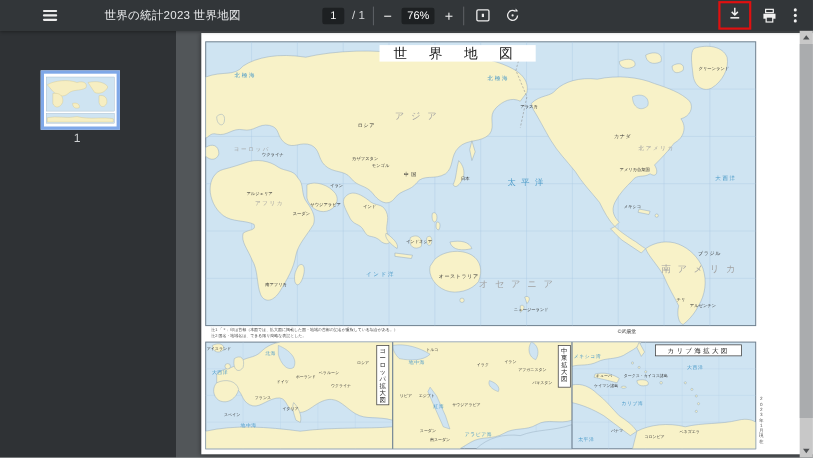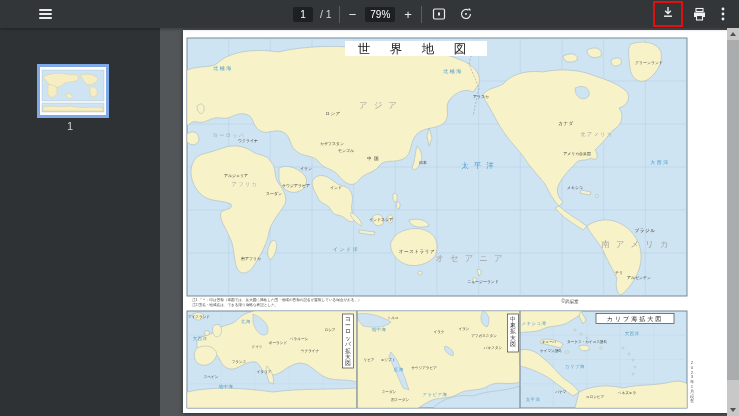--- a/index.html
+++ b/index.html
@@ -40,27 +40,28 @@
 </style>
 </head>
 <body>
 
 <div id="toolbar">
   <div id="hamburger" class="tb-icon">
       <span></span>
       <span></span>
       <span></span>
     </div>
+  <div id="doc-title">世界の統計2023 世界地図</div>
 
   <div id="tb-center">
     <span class="tb-box">1</span>
     <span>/ 1</span>
     <span class="tb-sep"></span>
     <button class="tb-btn">−</button>
-    <span class="tb-box">79%</span>
+    <span class="tb-box">76%</span>
     <button class="tb-btn">+</button>
     <span class="tb-sep"></span>
     <span class="tb-icon" style="position:static;width:20px;">
       <svg width="14" height="14" viewBox="0 0 14 14">
           <rect x="1.5" y="2" width="11" height="10" rx="1.2" fill="none" stroke="#ececec" stroke-width="1.2"></rect>
           <rect x="6" y="5.5" width="2" height="3" fill="#ececec"></rect>
         </svg>
     </span>
     <span class="tb-icon" style="position:static;width:20px;">
       <svg width="14" height="14" viewBox="0 0 14 14">

